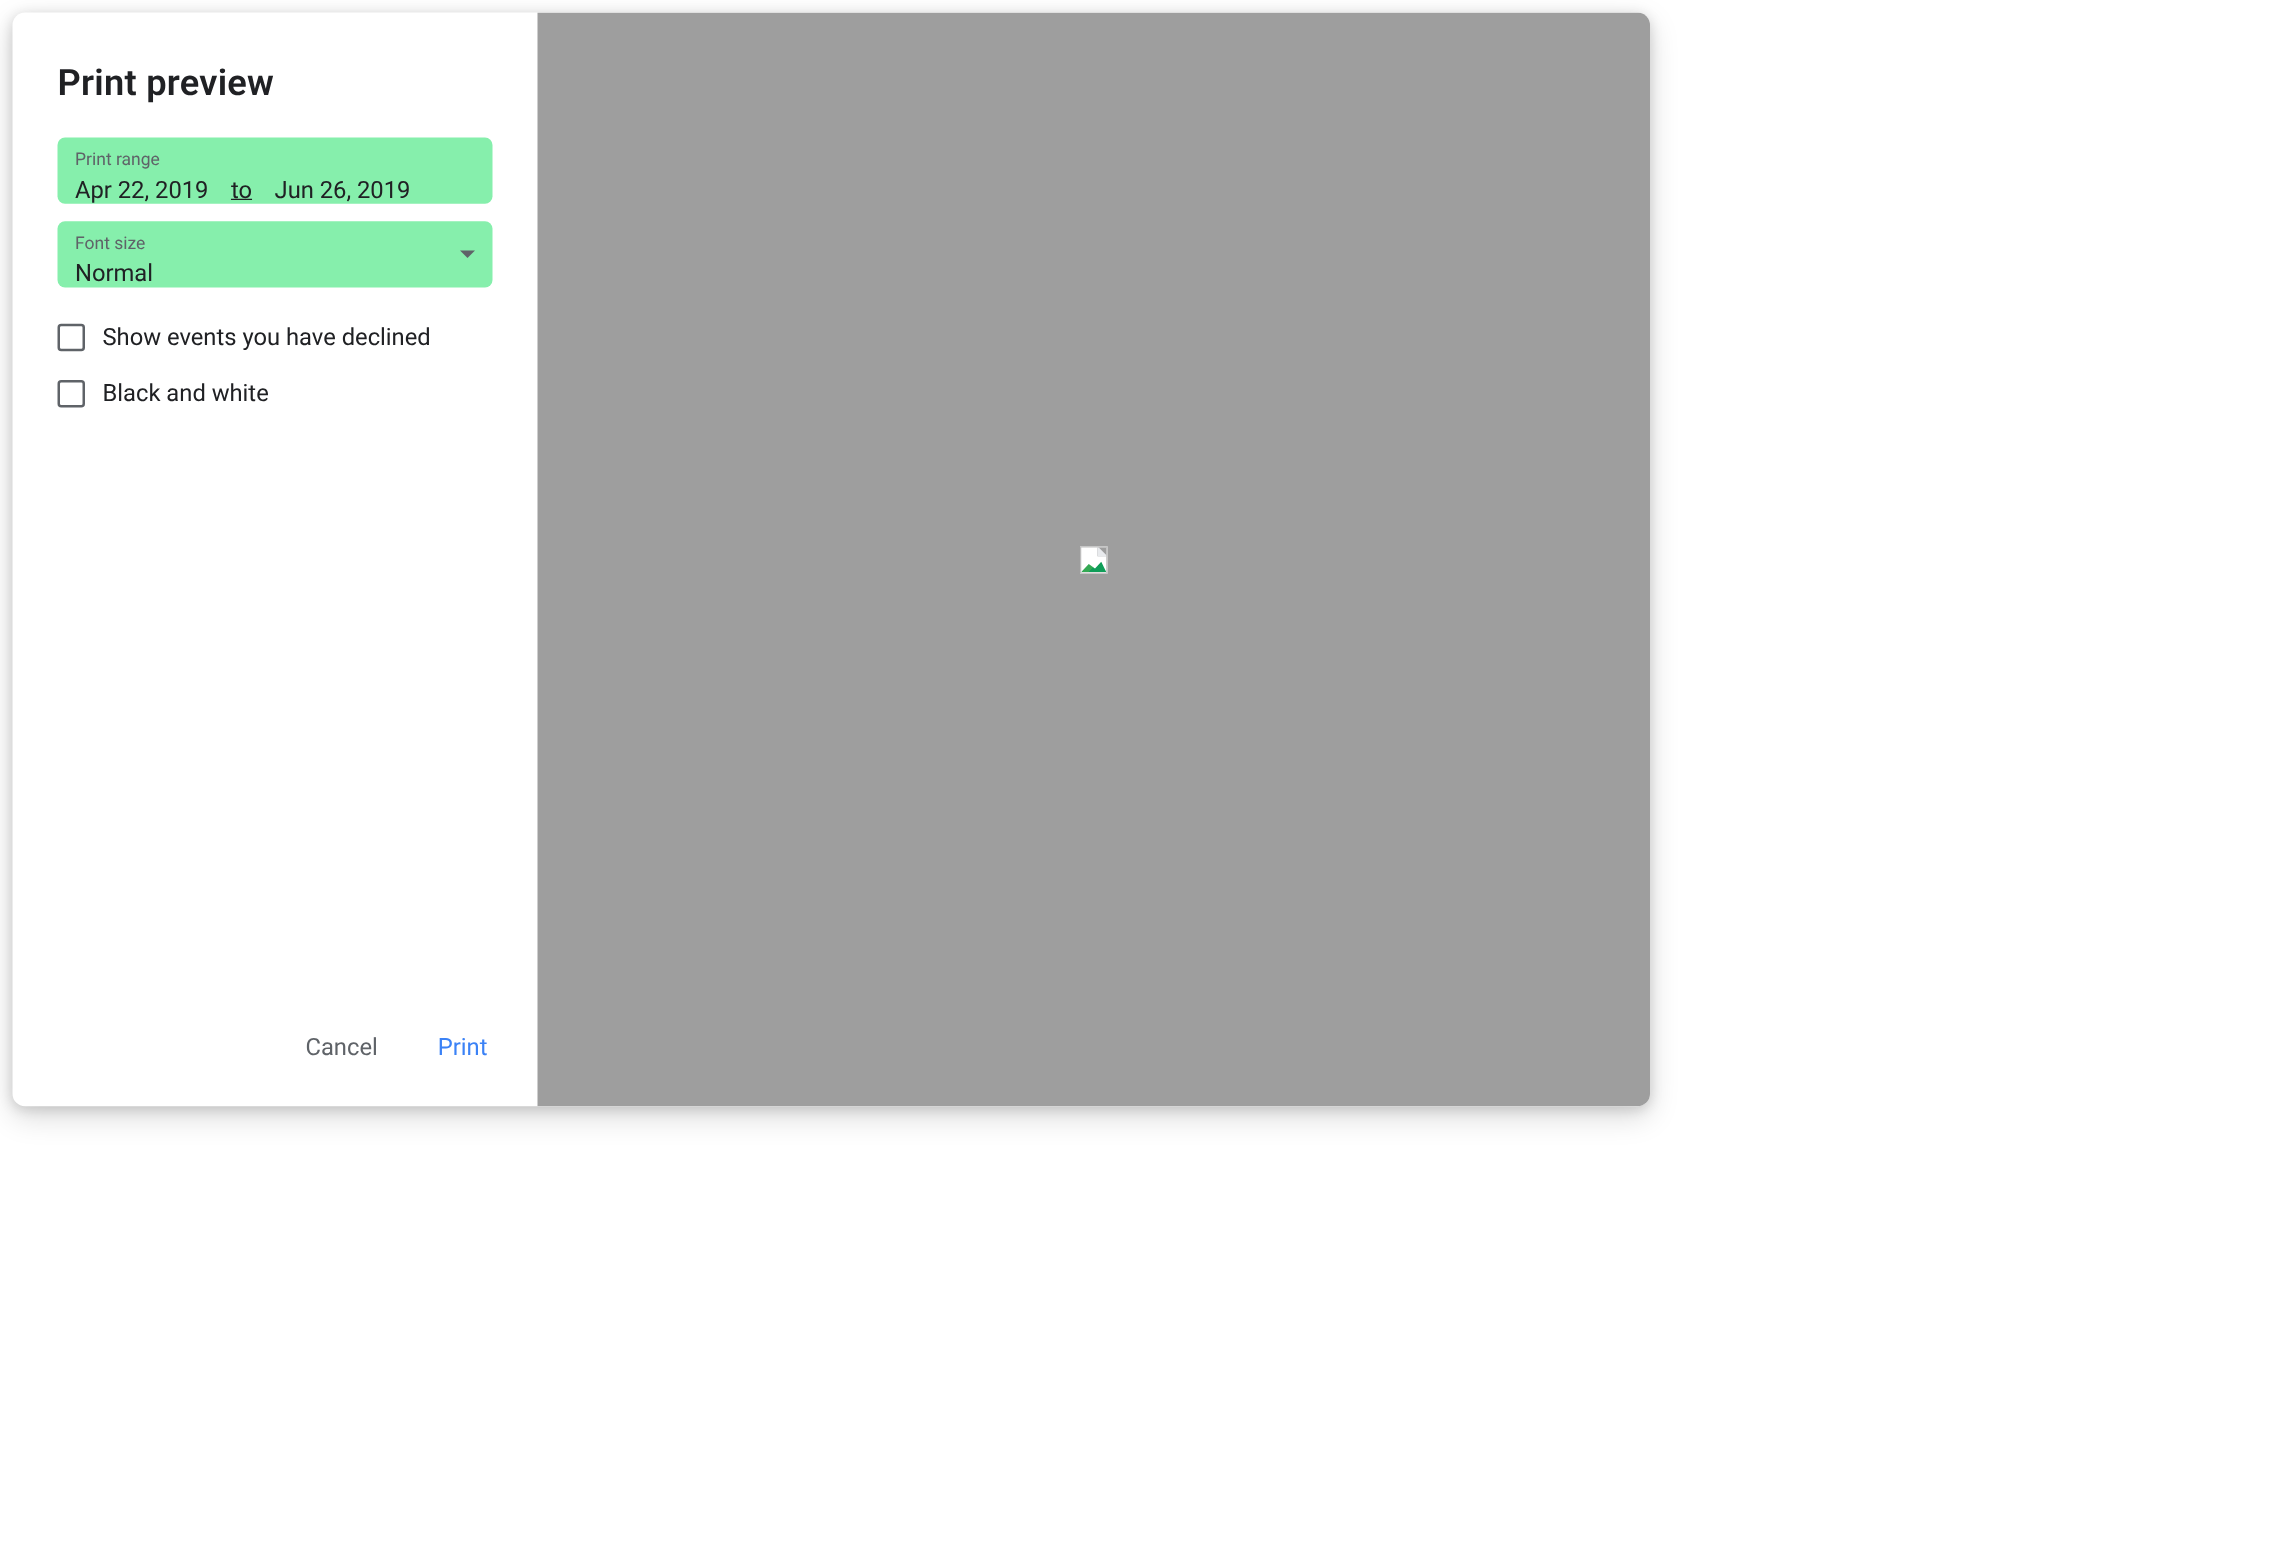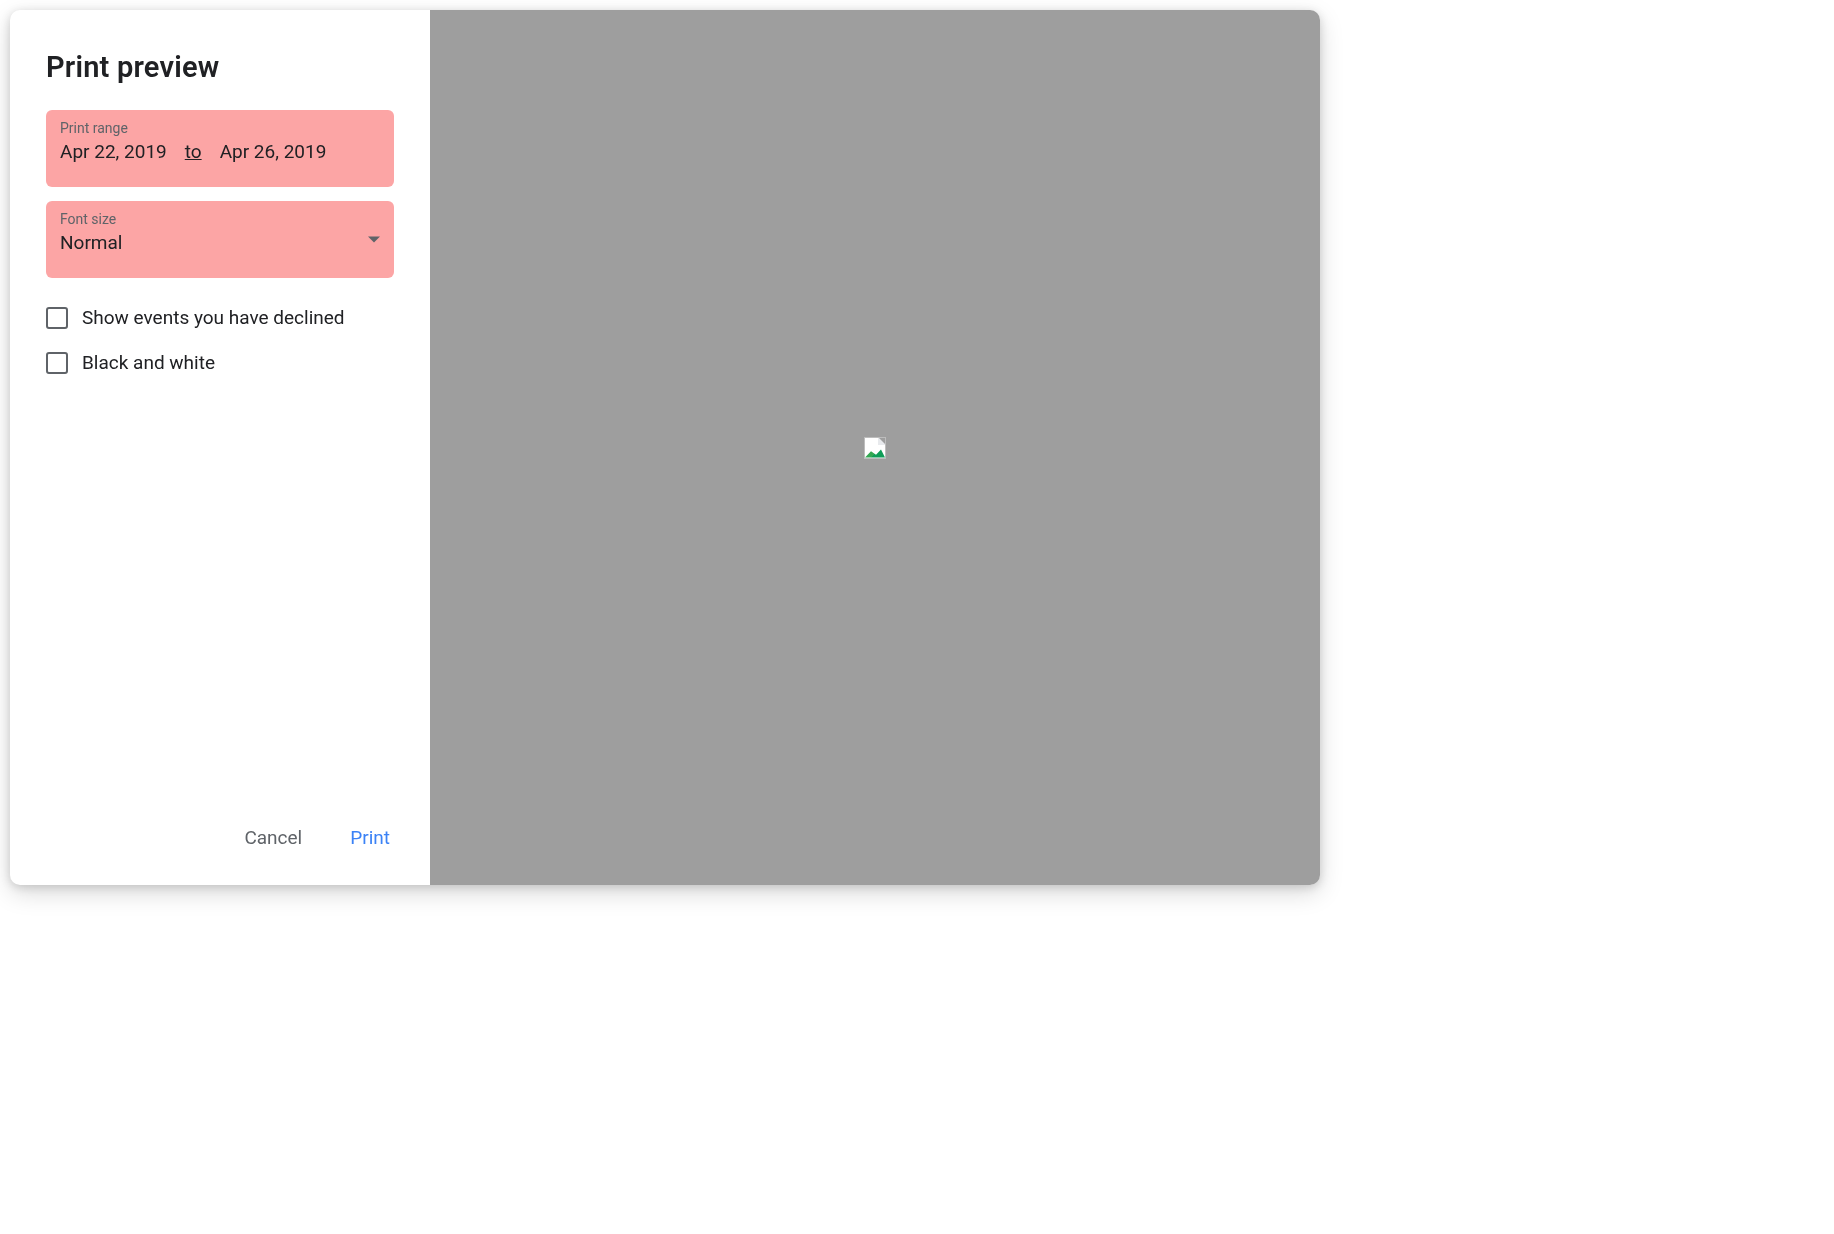--- a/index.html
+++ b/index.html
@@ -28,23 +28,23 @@
     flex-direction: column;
   }
   .title {
     font-size: 29px;
     font-weight: 600;
     color: #202124;
     margin-bottom: 26px;
     letter-spacing: 0.2px;
   }
   .field {
-    background: #fca5a5;
+    background: #86efac;
     border-radius: 6px;
-    padding: 10px 14px 24px 14px;
+    padding: 10px 14px 0 14px;
     margin-bottom: 14px;
     position: relative;
   }
   .field-label {
     font-size: 14px;
     color: #5f6368;
     margin-bottom: 4px;
   }
   .field-value-row {
     display: flex;
@@ -148,21 +148,21 @@
 
   <div class="sidebar">
 
     <h1 class="title">Print preview</h1>
 
     <div class="field">
       <div class="field-label">Print range</div>
       <div class="field-value-row">
         <span class="date-start">Apr 22, 2019</span>
         <span class="date-sep">to</span>
-        <span class="date-end">Apr 26, 2019</span>
+        <span class="date-end">Jun 26, 2019</span>
       </div>
     </div>
 
     <div class="field">
       <div class="field-label">Font size</div>
       <div class="select-value">Normal</div>
       <span class="chevron">
         <svg width="12" height="12" viewBox="0 0 10 6">
             <path d="M0 0 L5 5 L10 0 Z" fill="#5f6368"></path>
           </svg>

